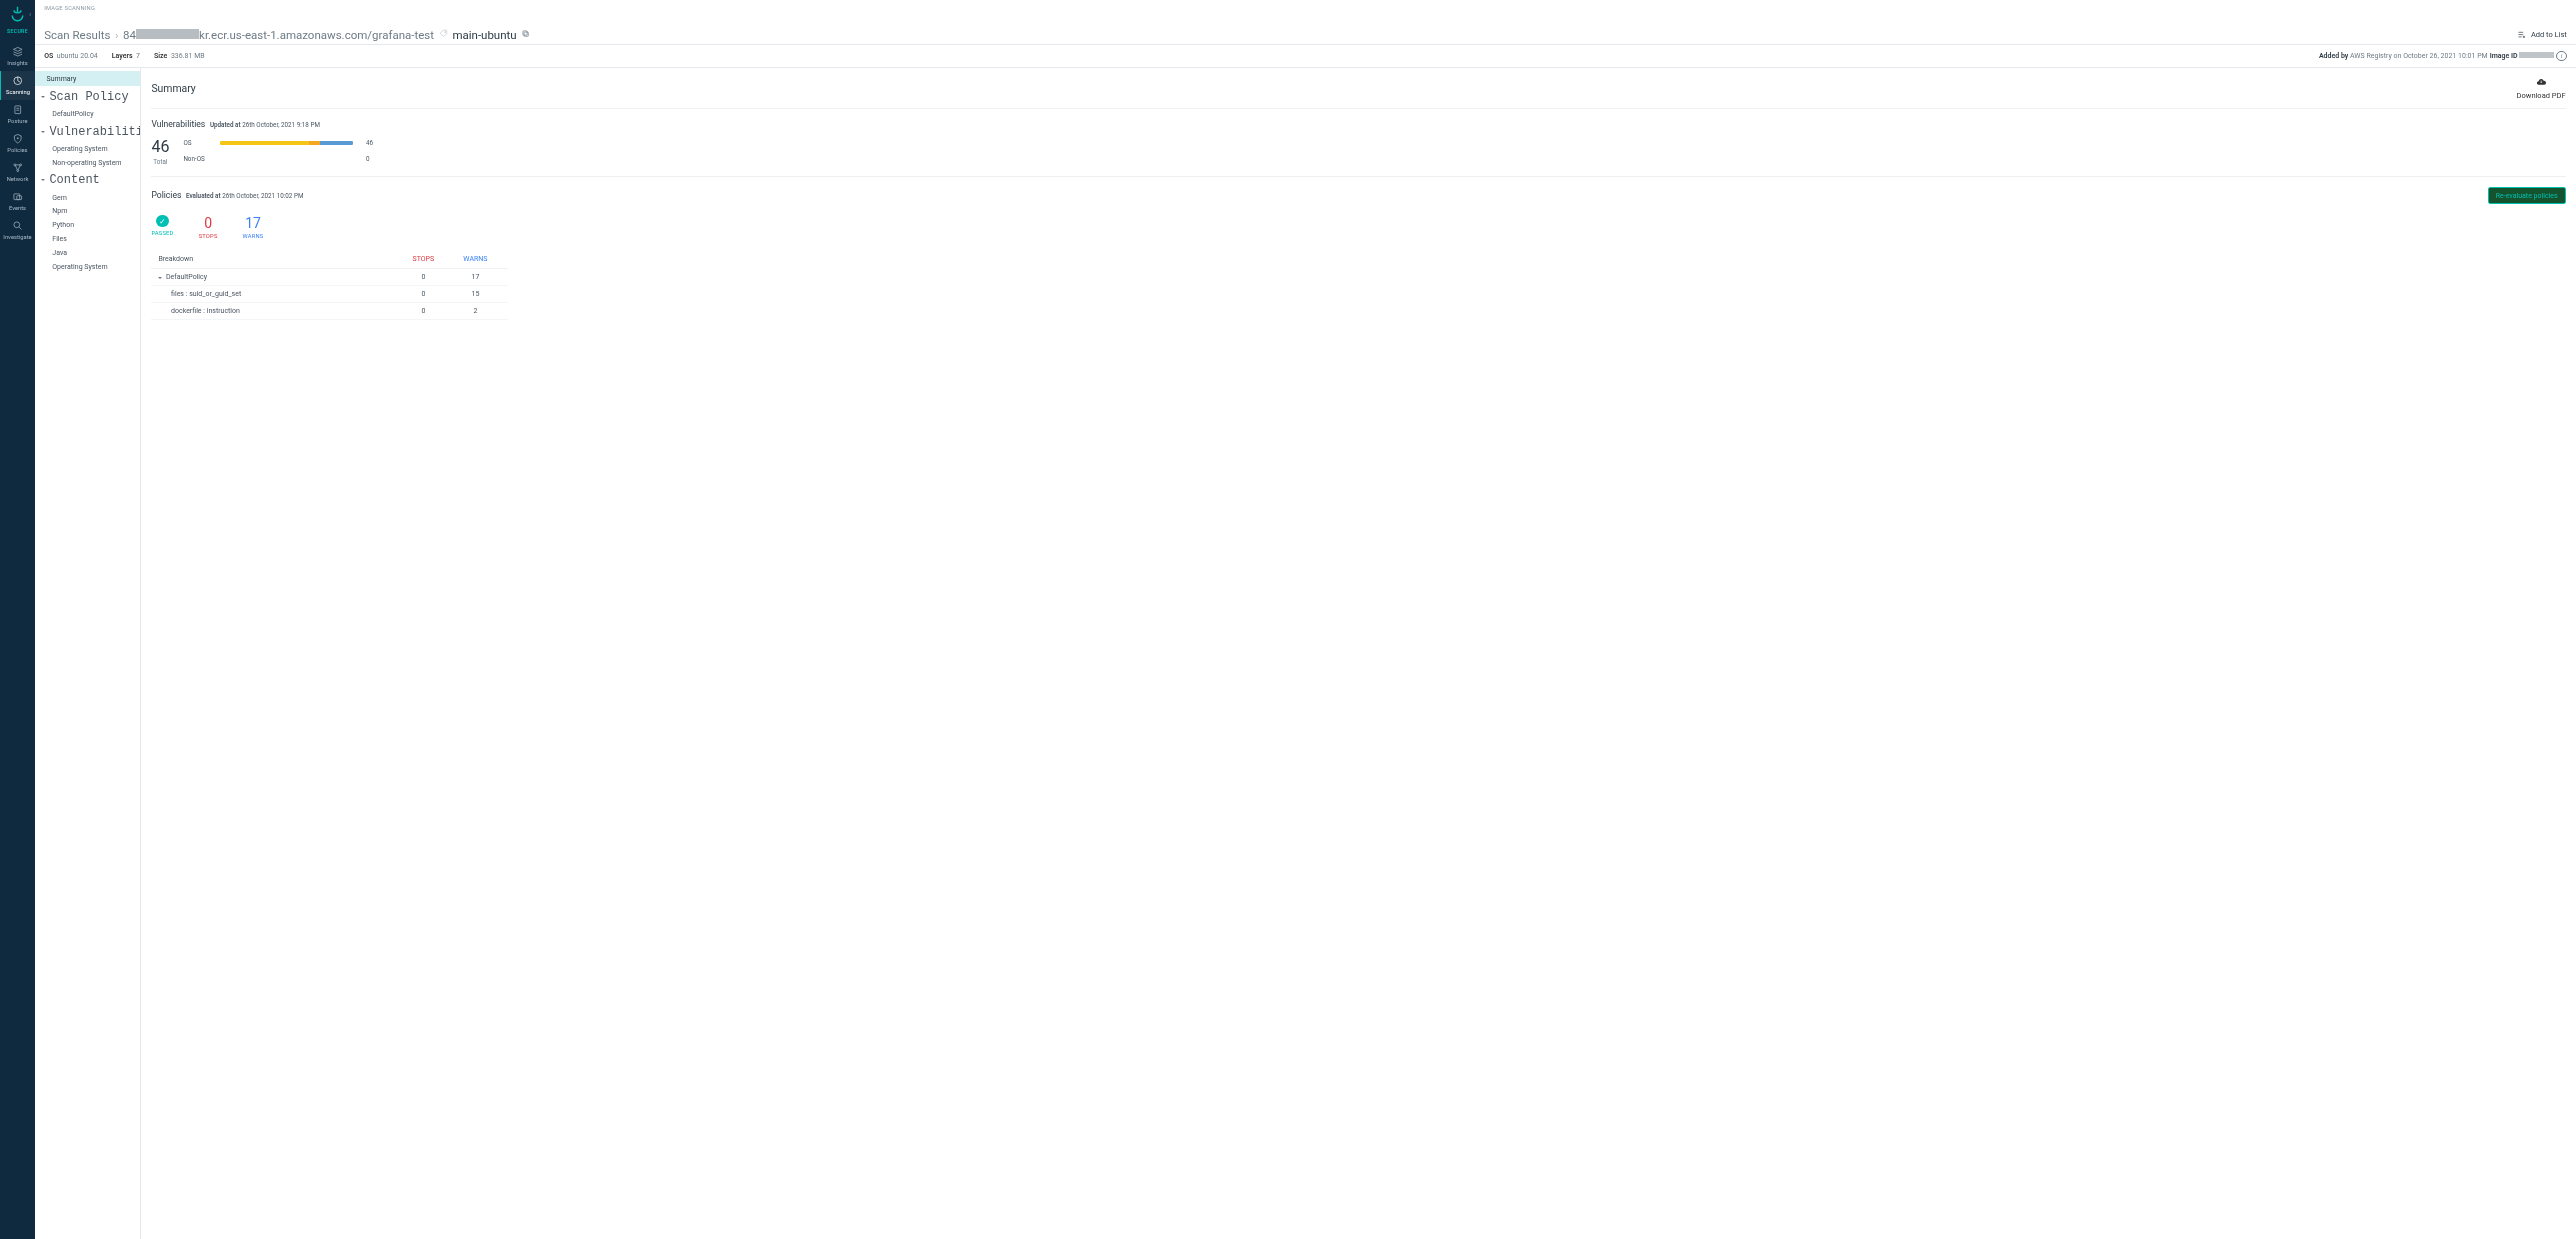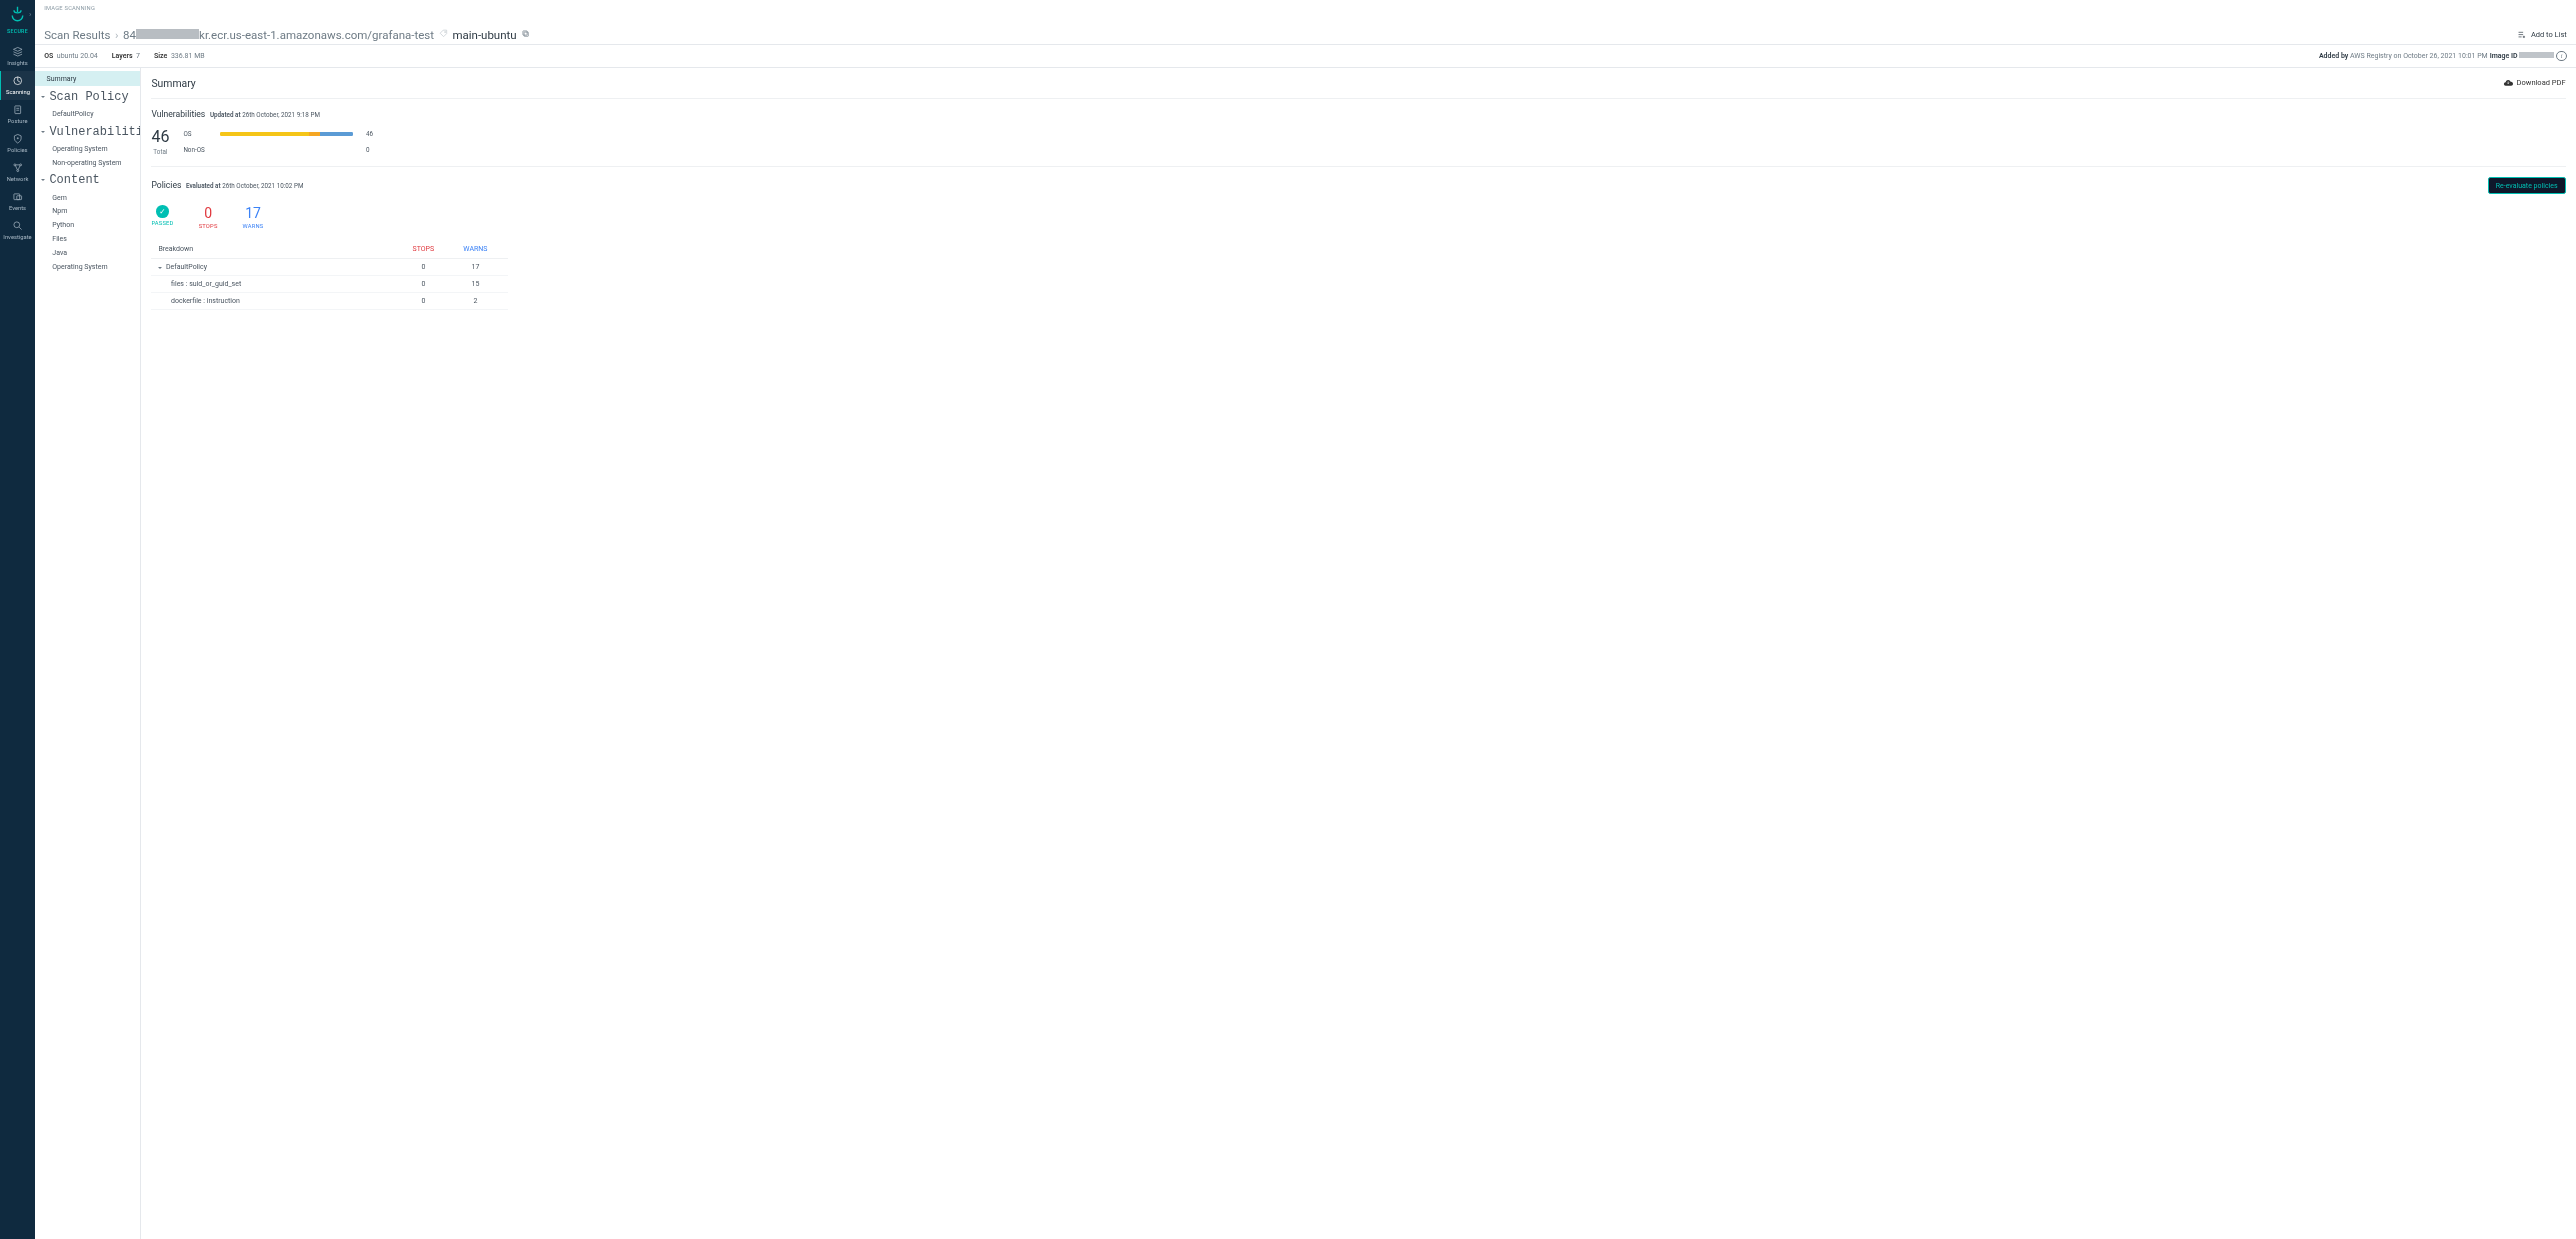--- a/index.html
+++ b/index.html
@@ -44,29 +44,29 @@
 .side-item { padding:3.5px 5.8px 3.5px 11.5px; font-size:7px; color:#4a5560; cursor:pointer; display:flex; align-items:center; gap:2.3px;}
 .side-item.sel { background:#d5f0f2; color:#2e3a44;}
 .side-group { padding:3.5px 5.8px; font-size:12px; color:#4a5560; cursor:pointer; display:flex; align-items:center; gap:2.3px;font-family:Liberation Mono, monospace;}
 .side-group::before { content:""; width:0; height:0; border-left:2.3px solid transparent; border-right:2.3px solid transparent; border-top:2.9px solid #6e7b85; margin-right:2.3px;}
 .side-sub { padding:2.9px 5.8px 2.9px 17.3px; font-size:7px; color:#4a5560; cursor:pointer;}
 
 
 .content { flex:1; padding:9.2px 10.4px; overflow:auto;}
 .content-header { display:flex; align-items:center; justify-content:space-between; padding-bottom:8px; border-bottom:0.6px solid #eef0f2;}
 .content-header h2 { font-size:10.4px; font-weight:400; color:#2e3a44;}
-.dl-pdf { display:flex; align-items:flex-start; gap:3.5px; font-size:7.5px; cursor:pointer;}
+.dl-pdf { display:flex; align-items:center; gap:3.5px; font-size:7.5px; cursor:pointer;flex-direction:column;}
 
 .section { padding:10.4px 0; border-bottom:0.6px solid #eef0f2;}
 .section-head { display:flex; align-items:baseline; gap:5.8px; justify-content:space-between;}
 .section-head .left { display:flex; align-items:baseline; gap:4.6px;}
 .section-title { font-size:8.6px; color:#2e3a44;}
 .section-sub { font-size:6.3px; color:#4a5560;}
 .section-sub b { font-weight:600;}
-.btn-outline { border:0.6px solid #00bfb3; color:#00bfb3; background:#0f172a; padding:3.5px 7px; border-radius:2.3px; font-size:7px; cursor:pointer;}
+.btn-outline { border:0.6px solid #00bfb3; color:#00bfb3; background:#14532d; padding:3.5px 7px; border-radius:2.3px; font-size:7px; cursor:pointer;}
 
 .vuln-row { display:flex; align-items:center; gap:14px; margin-top:8px;}
 .vuln-total { text-align:center;}
 .vuln-total .num { font-size:16px; color:#2e3a44;}
 .vuln-total .lbl { font-size:6.3px; color:#6e7b85; margin-top:1.2px;}
 .vuln-bars { display:flex; flex-direction:column; gap:8px;}
 .vuln-bar-row { display:flex; align-items:center; gap:8px;}
 .vuln-bar-row .cat { width:29px; font-size:6.3px; color:#4a5560;}
 .vuln-bar-row .val { font-size:6.3px; color:#4a5560; margin-left:4.6px;}
 .bar { width:133px; height:4px; border-radius:1.2px; display:flex; overflow:hidden;}

